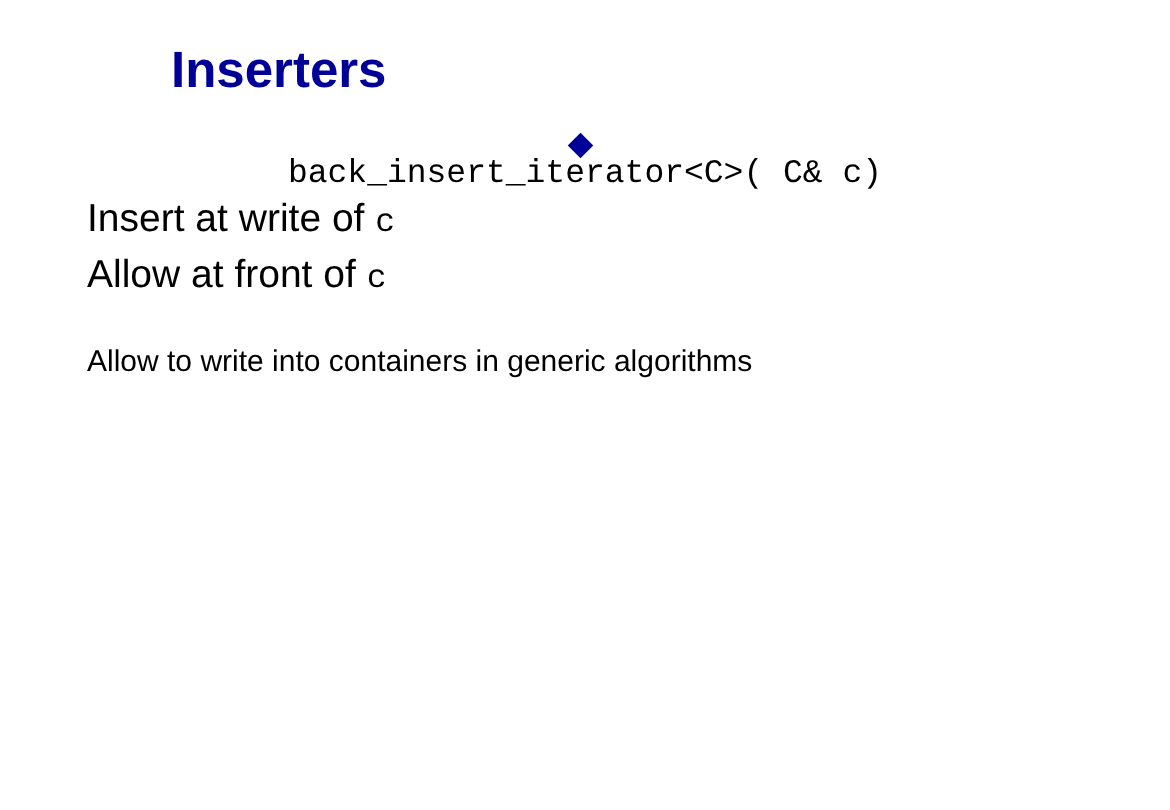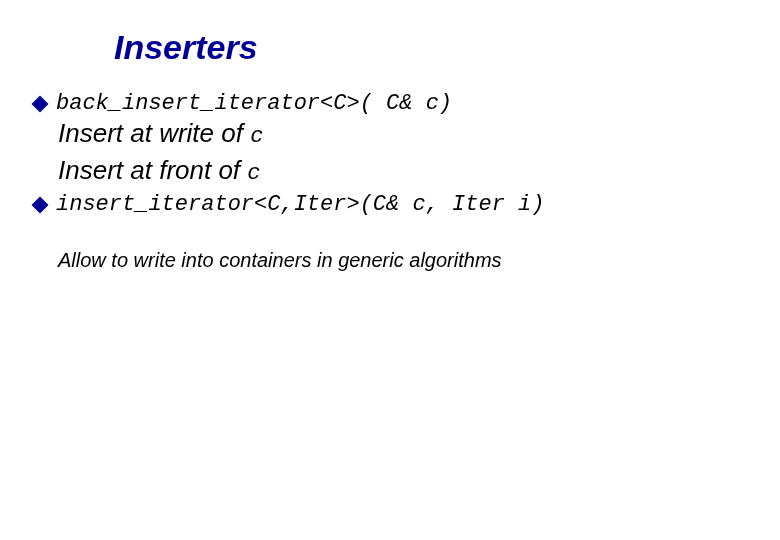--- a/index.html
+++ b/index.html
@@ -10,38 +10,38 @@
     background: #ffffff;
     font-family: Arial, Helvetica, sans-serif;
     color: #000000;
   }
   .slide {
     position: relative;
     width: 780px;
     height: 540px;
     box-sizing: border-box;
     padding: 28px 30px 24px 30px;
-    font-style: italic;
   }
   .title {
     font-size: 34px;
     font-weight: bold;
     color: #000099;
     margin: 0 0 24px 84px;
   }
   .body-line {
     font-size: 26px;
     line-height: 1.25;
     margin: 4px 0 2px 0;
   }
   .bullet-row {
     display: flex;
     align-items: center;
     margin: 4px 0 2px 0;
     padding-left: 0;
+    flex-direction: column;
   }
   .diamond {
     width: 12px;
     height: 12px;
     background: #000099;
     transform: rotate(45deg);
     flex: 0 0 12px;
     margin-right: 10px;
     margin-left: 4px;
   }
@@ -74,23 +74,19 @@
 
   <div class="bullet-row">
     <div class="diamond"></div>
     <span class="code">back_insert_iterator&lt;C&gt;( C&amp; c)</span>
   </div>
   <div class="sub-desc">
     <span>Insert at write of </span><span class="inline-code">c</span>
   </div>
 
   <div class="sub-desc">
-    <span>Insert at front of </span><span class="inline-code">c</span>
+    <span>Allow at front of </span><span class="inline-code">c</span>
   </div>
 
-  <div class="bullet-row">
-    <div class="diamond"></div>
-    <span class="code">insert_iterator&lt;C,Iter&gt;(C&amp; c, Iter i)</span>
-  </div>
 
   <div class="closing">Allow to write into containers in generic algorithms</div>
 
 </div>
 
 </body></html>

